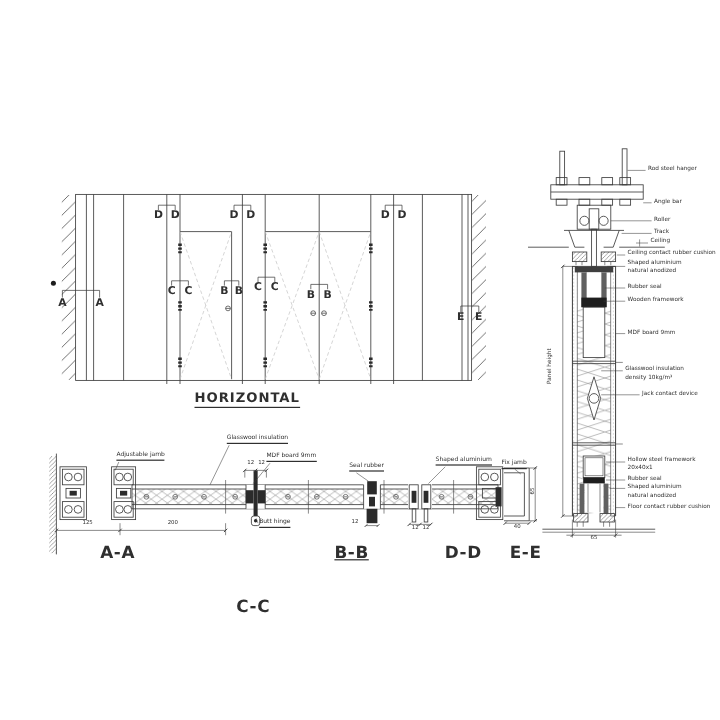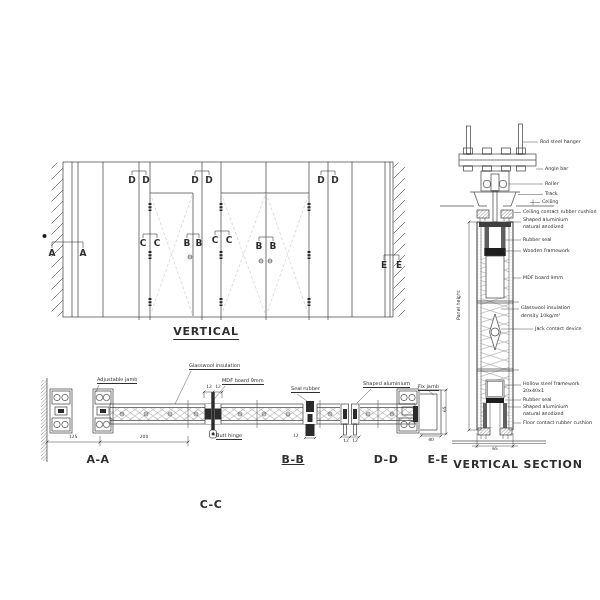--- a/index.html
+++ b/index.html
@@ -4,21 +4,21 @@
 <style>
   html,body{margin:0;padding:0;background:#fff;}
   .canvas{position:relative;width:600px;height:600px;background:#fff;overflow:hidden;
           font-family:"DejaVu Sans", sans-serif;color:#2f2f2f;}
   .canvas svg{position:absolute;left:0;top:0;}
   .t{position:absolute;white-space:nowrap;color:#2f2f2f;line-height:1.05;}
   .lbl{font-size:5px;}
   .sm{font-size:4.8px;}
   .dim{font-size:4.5px;}
   .mk{font-size:9px;font-weight:bold;}
-  .sec{font-size:11px;font-weight:bold;letter-spacing:.5px;}
+  .sec{font-size:14px;font-weight:bold;letter-spacing:.5px;}
   .title{font-size:11px;font-weight:bold;letter-spacing:.8px;}
   .ctr{transform:translateX(-50%);}
   .u{border-bottom:.5px solid #2f2f2f;padding-bottom:.5px;}
   .ut{border-bottom:1px solid #2f2f2f;padding-bottom:1px;}
   .rot{transform:rotate(-90deg);transform-origin:0 0;}
 </style>
 </head>
 <body>
 
 <div class="canvas">
@@ -216,21 +216,21 @@
     <rect x="500" y="428" width="12" height="7" fill="url(#fhatch)"></rect>
     <path stroke-width="0.5" d="M481,435 V439 M486,435 V439 M503,435 V439 M508,435 V439"></path>
     <path d="M452,441 H546"></path>
     <path stroke-width="0.5" d="M452,443.5 H546"></path>
     <path stroke-width="0.5" d="M477,433 V448 M513,433 V448 M472,446 H518 M469,222 V430 M469,222 H477 M469,430 H477"></path>
     <path stroke-width="0.8" d="M475.6,447.4 L478.4,444.6 M511.6,447.4 L514.4,444.6 M467.6,223.4 L470.4,220.6 M467.6,431.4 L470.4,428.6"></path>
     <path stroke-width="0.45" d="M523,142 H538 M536,169 H543 M509,184 H543 M518,194.5 H543 M530,202.5 H540 M533,199.5 V205.5 M514,212.5 H521 M506,222 H521 M504,240 H521 M503,251 H521 M513,278 H521 M501,309 H519 M501,329 H533 M505,385 H521 M505,400 H521 M508,407 H521 M513,423 H521"></path>
   </g>
 </svg>
 
-<span class="t title ctr ut" style="left:206px;top:326px;">VERTICAL</span>
+<span class="t title ctr ut" style="left:206px;top:326px;">HORIZONTAL</span>
 <span class="t mk ctr" style="left:132px;top:176px;">D</span>
 <span class="t mk ctr" style="left:146px;top:176px;">D</span>
 <span class="t mk ctr" style="left:195px;top:176px;">D</span>
 <span class="t mk ctr" style="left:209px;top:176px;">D</span>
 <span class="t mk ctr" style="left:321px;top:176px;">D</span>
 <span class="t mk ctr" style="left:335px;top:176px;">D</span>
 <span class="t mk ctr" style="left:143px;top:239px;">C</span>
 <span class="t mk ctr" style="left:157px;top:239px;">C</span>
 <span class="t mk ctr" style="left:215px;top:236px;">C</span>
 <span class="t mk ctr" style="left:229px;top:236px;">C</span>
@@ -258,21 +258,20 @@
 <span class="t dim ctr" style="left:73px;top:435px;">125</span>
 <span class="t dim ctr" style="left:144px;top:435px;">200</span>
 <span class="t dim ctr" style="left:209px;top:385px;">12</span>
 <span class="t dim ctr" style="left:218px;top:385px;">12</span>
 <span class="t dim" style="left:293px;top:434px;">12</span>
 <span class="t dim ctr" style="left:346px;top:439px;">12</span>
 <span class="t dim ctr" style="left:355px;top:439px;">12</span>
 <span class="t dim ctr" style="left:431px;top:438px;">40</span>
 <span class="t dim rot" style="left:443px;top:412px;">65</span>
 
-<span class="t title ctr" style="left:518px;top:459px;">VERTICAL SECTION</span>
 <span class="t sm" style="left:540px;top:139px;">Rod steel hanger</span>
 <span class="t sm" style="left:545px;top:166px;">Angle bar</span>
 <span class="t sm" style="left:545px;top:181px;">Roller</span>
 <span class="t sm" style="left:545px;top:191px;">Track</span>
 <span class="t sm" style="left:542px;top:199px;">Ceiling</span>
 <span class="t sm" style="left:523px;top:209px;">Ceiling contact rubber cushion</span>
 <span class="t sm" style="left:523px;top:217px;">Shaped aluminium</span>
 <span class="t sm" style="left:523px;top:224px;">natural anodized</span>
 <span class="t sm" style="left:523px;top:237px;">Rubber seal</span>
 <span class="t sm" style="left:523px;top:248px;">Wooden framework</span>

